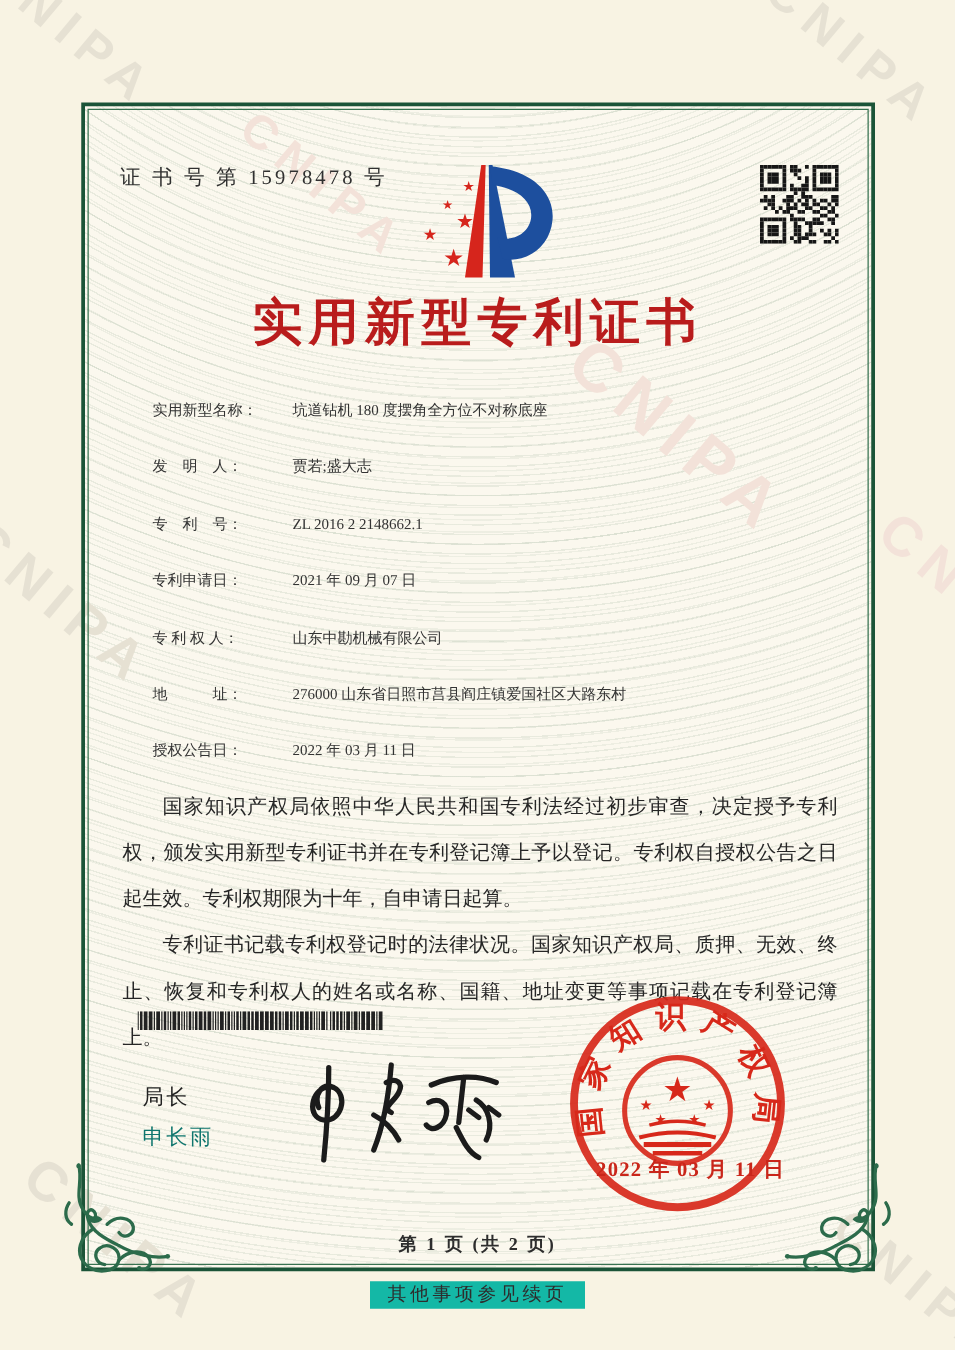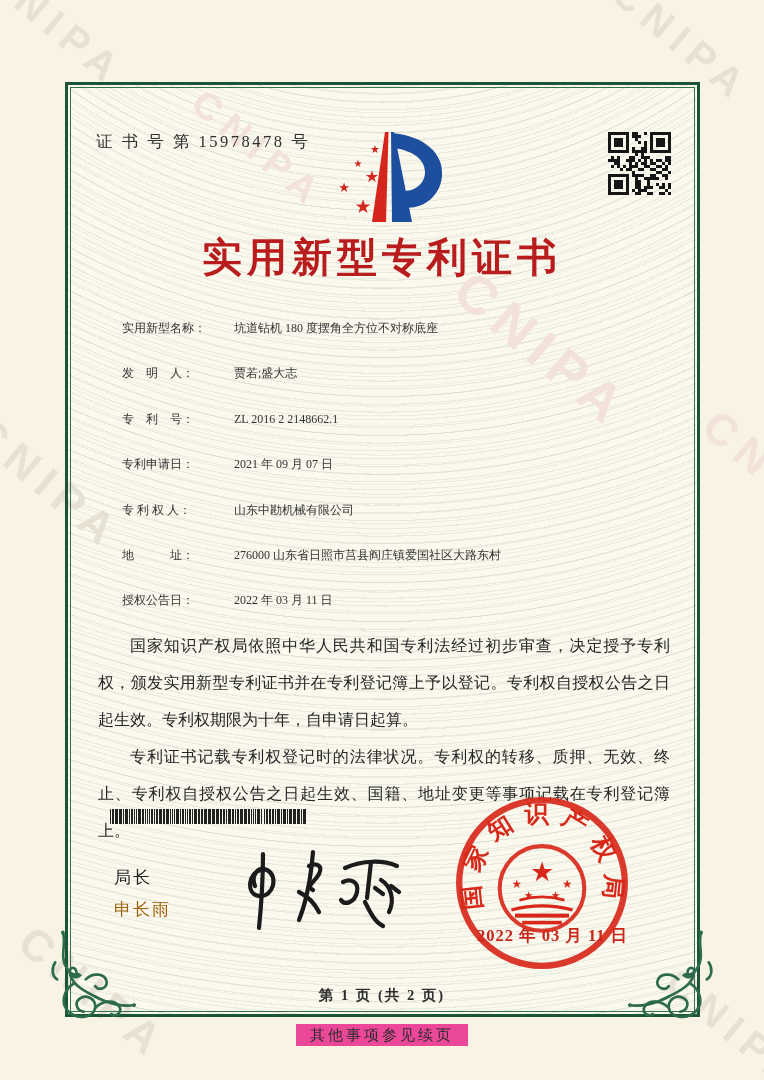--- a/index.html
+++ b/index.html
@@ -47,29 +47,29 @@
   .field-row{height:45.4px; position:relative; white-space:nowrap;}
   .field-label{display:inline-block; min-width:112px; white-space:pre;}
   .grant-group{position:absolute; left:262px; top:0; white-space:nowrap;}
   #paragraphs{left:98px; top:627px; width:572px;}
   #paragraphs p{margin:0; text-indent:2em; font-size:16px; line-height:37px; color:#262626;
                 text-align:justify;}
   #barcode{left:110px; top:809px; width:197px; height:15px;}
   #director-title{left:114px; top:866px; font-size:17px; letter-spacing:2px;
       font-family:"Liberation Sans","DejaVu Sans",sans-serif; color:#222;}
   #director-name{left:114px; top:898px; font-size:17px; letter-spacing:2px;
-      font-family:"Liberation Sans","DejaVu Sans",sans-serif; color:#a16207;}
+      font-family:"Liberation Sans","DejaVu Sans",sans-serif; color:#0f766e;}
   #signature{left:225px; top:842px; width:190px; height:92px;}
   #seal{left:452px; top:793px; width:180px; height:180px;}
   #seal-date{left:470px; top:925px; width:165px; text-align:center; font-size:16.5px;
       color:#c9261a; letter-spacing:1px; font-weight:600;}
   #page-indicator{left:0; top:986px; width:100%; text-align:center; font-size:14.5px;
       letter-spacing:2px; color:#2d2d2d;font-weight:bold;}
   #continuation{left:0; top:1026px; width:100%; text-align:center; font-size:15px; color:#2d2d2d;}
-  #continuation span{background:#ec4899; padding:3px 14px; letter-spacing:3px;}
+  #continuation span{background:#14b8a6; padding:3px 14px; letter-spacing:3px;}
 </style>
 </head>
 <body>
 
 <div id="page">
 
   <div id="inner-bg"></div>
 
   <span class="wm wm-grey" style="left:-28px; top:2px;   font-size:40px;">CNIPA</span>
   <span class="wm wm-grey" style="left:598px; top:18px;  font-size:40px;">CNIPA</span>
@@ -374,21 +374,21 @@
     <div class="field-row">
       <span class="field-label">地　　　址：</span><span>276000 山东省日照市莒县阎庄镇爱国社区大路东村</span>
     </div>
     <div class="field-row">
       <span class="field-label">授权公告日：</span><span>2022 年 03 月 11 日</span>
     </div>
   </div>
 
   <div id="paragraphs" class="content">
     <p>国家知识产权局依照中华人民共和国专利法经过初步审查，决定授予专利权，颁发实用新型专利证书并在专利登记簿上予以登记。专利权自授权公告之日起生效。专利权期限为十年，自申请日起算。</p>
-    <p>专利证书记载专利权登记时的法律状况。专利权的转移、质押、无效、终止、专利权自授权公告之日起生效、国籍、地址变更等事项记载在专利登记簿上。</p>
+    <p>专利证书记载专利权登记时的法律状况。国家知识产权局、质押、无效、终止、恢复和专利权人的姓名或名称、国籍、地址变更等事项记载在专利登记簿上。</p>
   </div>
 
   <div id="barcode" class="content"><svg width="197" height="15" viewBox="0 0 197 15" fill="#222">
         <rect x="0" y="0" width="1" height="15"></rect>
         <rect x="2" y="0" width="2" height="15"></rect>
         <rect x="5" y="0" width="3" height="15"></rect>
         <rect x="9" y="0" width="3" height="15"></rect>
         <rect x="13" y="0" width="1" height="15"></rect>
         <rect x="15" y="0" width="3" height="15"></rect>
         <rect x="19" y="0" width="1" height="15"></rect>

